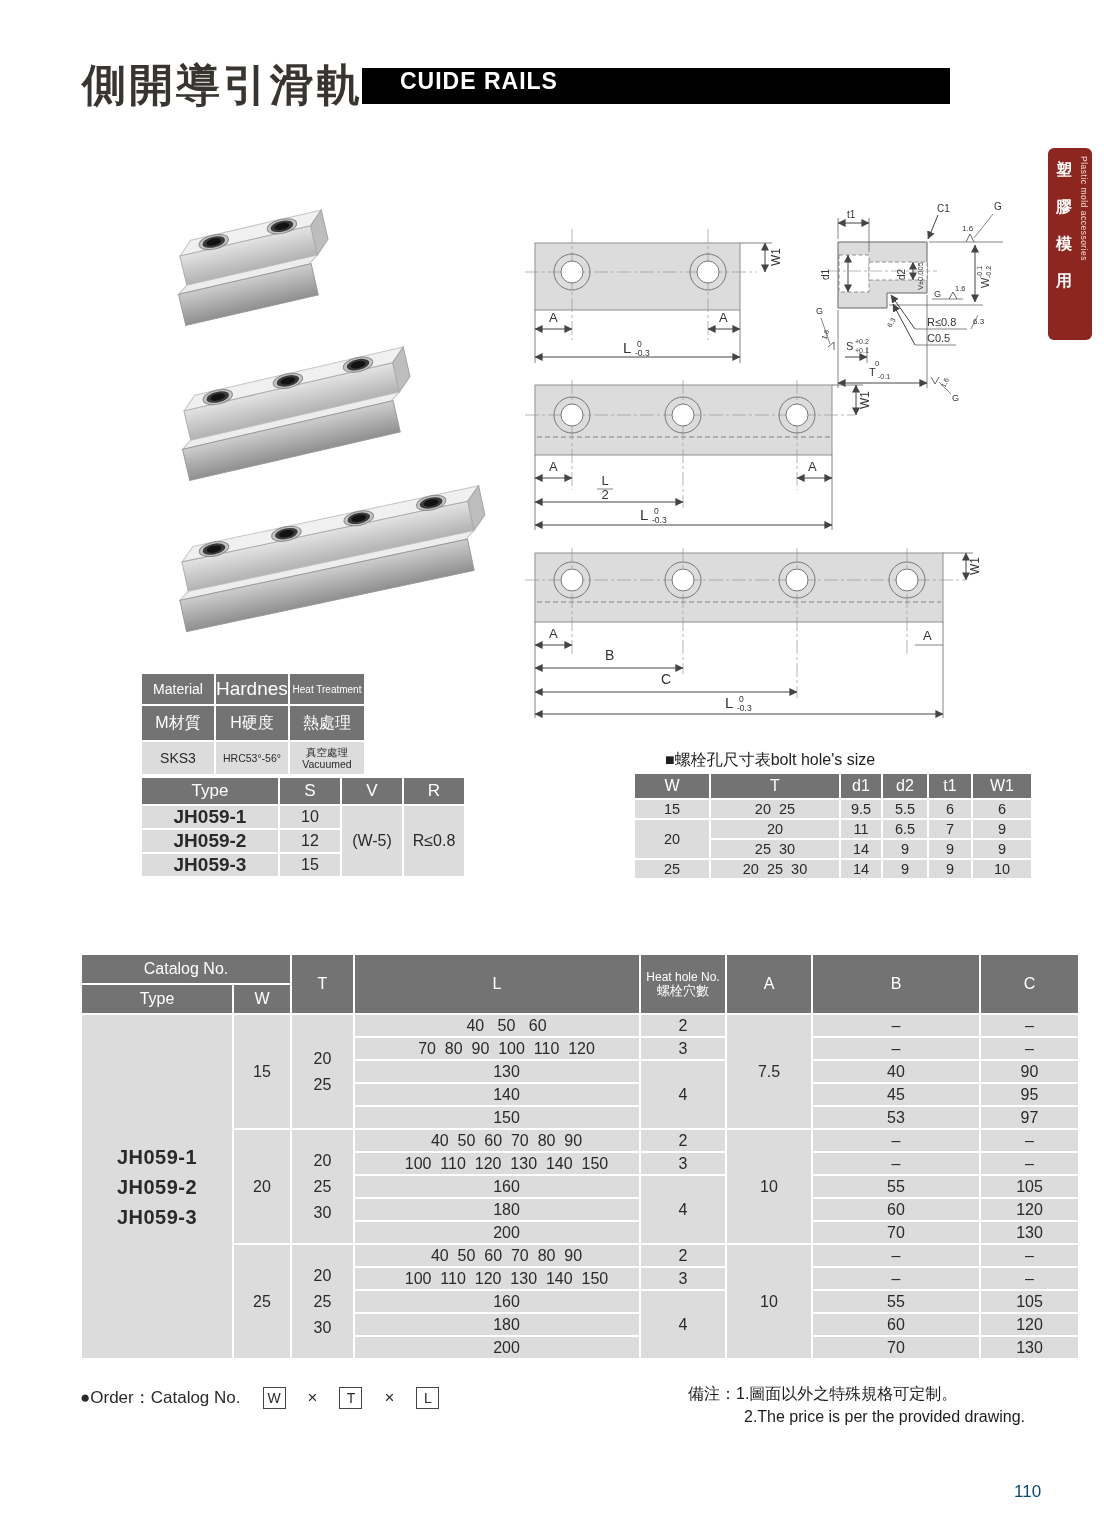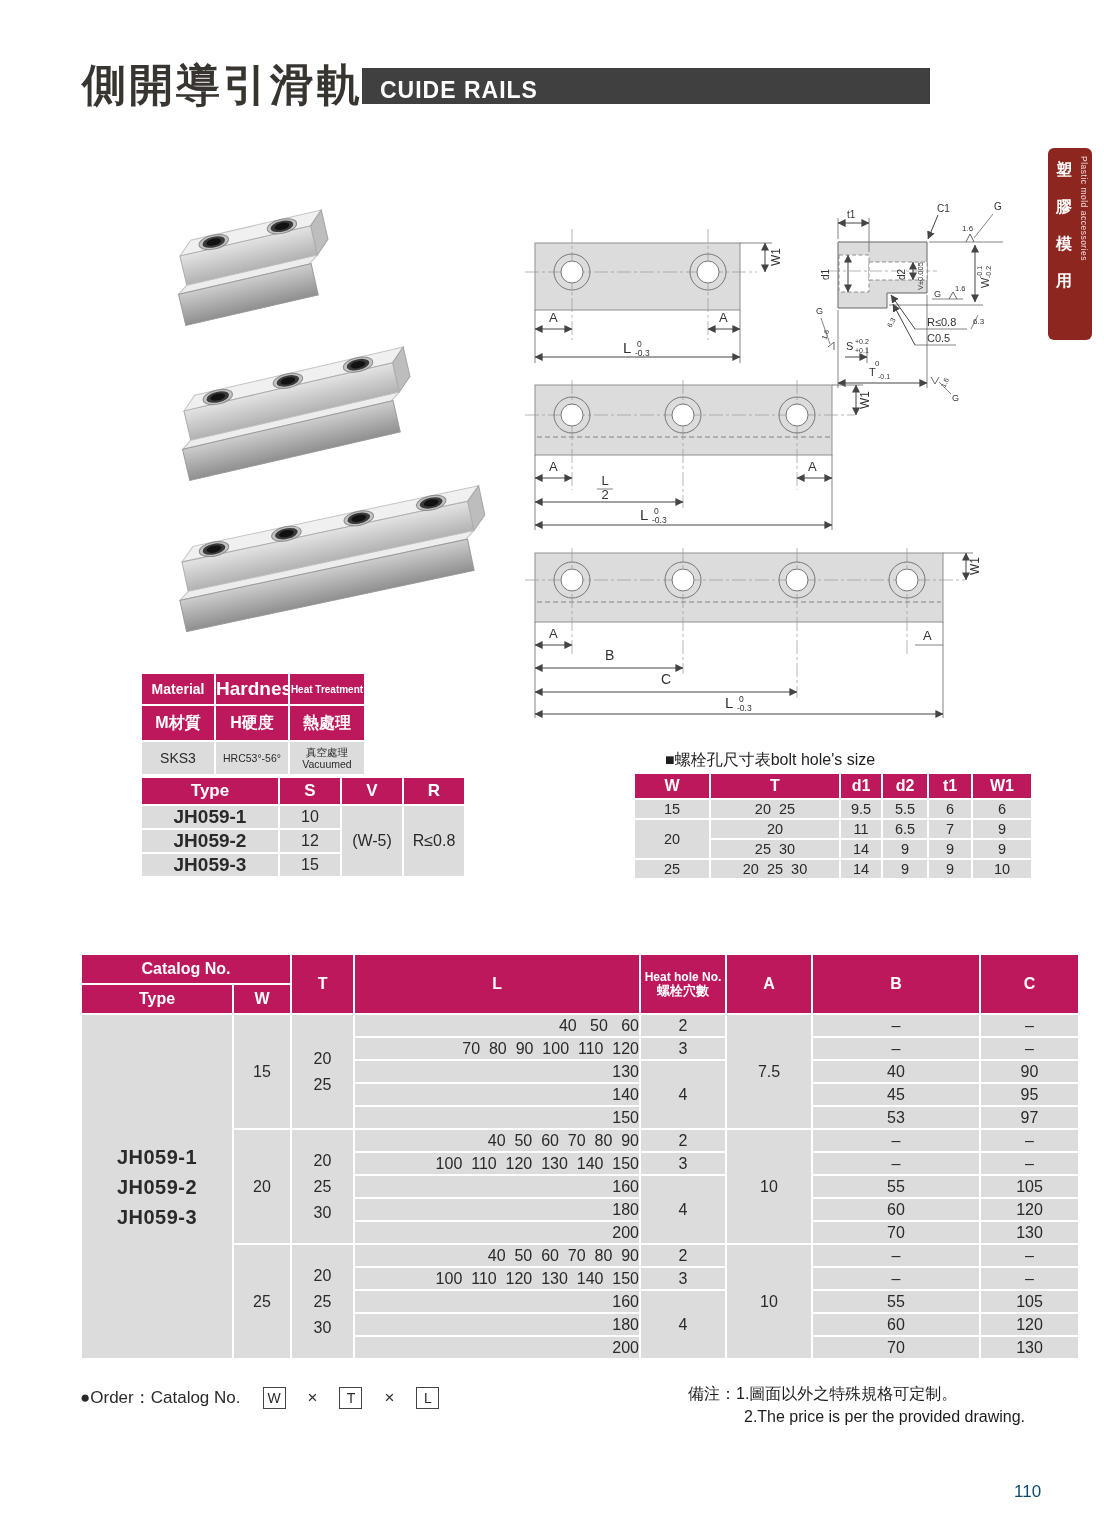--- a/index.html
+++ b/index.html
@@ -2,34 +2,34 @@
 <html><head>
 <meta charset="utf-8">
 <style>
   html,body{margin:0;padding:0;background:#fff;}
   .page{position:relative;width:1104px;height:1535px;background:#fff;overflow:hidden;
         font-family:"Liberation Sans",sans-serif;color:#2a2a2a;}
   .abs{position:absolute;}
 
   
   .title-cn{left:82px;top:56px;font-size:44px;font-weight:900;color:#383430;letter-spacing:3px;white-space:nowrap;}
-  .banner{left:362px;top:68px;width:568px;height:36px;background:#404040;display:flex;align-items:flex-end;}
+  .banner{left:362px;top:68px;width:568px;height:36px;background:#000000;display:flex;align-items:flex-start;padding-left:20px;}
   .banner span{color:#fff;font-weight:bold;font-size:23px;letter-spacing:1px;padding-left:18px;}
   .logo{left:928px;top:44px;width:130px;height:95px;}
   .logo-cn{position:absolute;left:14px;top:8px;color:#e8231a;font-size:16px;font-weight:bold;letter-spacing:8px;}
   .logo-jh{position:absolute;left:28px;top:2px;color:#e8231a;font-size:66px;font-weight:900;letter-spacing:-10px;font-family:"Liberation Sans",sans-serif;}
   .side-tab{left:1048px;top:148px;width:44px;height:192px;background:#8d261e;border-radius:6px;}
   .side-tab .cjk{position:absolute;left:7px;top:12px;width:18px;text-align:center;}
   .side-tab .cjk span{display:block;color:#fff;font-size:16px;font-weight:bold;margin-bottom:16px;}
   .side-tab .en{position:absolute;right:3px;top:8px;writing-mode:vertical-rl;font-size:8.5px;color:#ecdcd8;letter-spacing:.5px;height:178px;}
 
   
   table{border-collapse:separate;border-spacing:2px;table-layout:fixed;}
   th,td{padding:0;vertical-align:middle;text-align:center;overflow:hidden;}
-  .hd{background:#be185d;color:#fff;font-weight:bold;}
+  .hd{background:#737373;color:#fff;font-weight:normal;}
   .cell{background:#dcdcdc;}
 
   
   .mat{left:140px;top:672px;width:226px;}
   .mat tr.r1{height:30px;}.mat tr.r2{height:34px;}.mat tr.r3{height:32px;}
   .mat .m-en0{font-size:14px;}.mat .m-en1{font-size:19px;}.mat .m-en2{font-size:10px;}
   .mat .m-cn{font-size:16px;}
   .mat td{font-size:13px;}
   .mat .small2{font-size:10.5px;line-height:12px;}
 
@@ -50,21 +50,21 @@
   
   .cat{left:80px;top:953px;width:1000px;}
   .cat tr.h{height:28px;}
   .cat th{font-size:16px;}
   .cat th .sub1{display:block;font-size:12px;line-height:13px;}
   .cat th .sub2{display:block;font-size:13px;line-height:14px;}
   .cat tr.b{height:21px;}
   .cat td{font-size:16px;}
   .cat .type-cell div{font-weight:bold;font-size:20px;line-height:30px;letter-spacing:.5px;}
   .cat .t-cell{white-space:pre-line;line-height:26px;font-size:16px;}
-  .cat .l-cell{text-align:right;padding-left:19px;white-space:pre-wrap;}
+  .cat .l-cell{text-align:center;padding-left:19px;white-space:pre-wrap;}
 
   
   .order{left:80px;top:1386px;font-size:17px;display:flex;align-items:center;gap:20px;}
   .order .box{display:inline-block;border:1px solid #444;min-width:17px;height:20px;line-height:20px;text-align:center;font-size:14px;padding:0 2px;margin:0 2px;}
   .remarks{left:688px;top:1382px;font-size:16px;line-height:23px;color:#1c1c1c;}
   .remarks .ind{padding-left:56px;}
   .pagenum{left:1014px;top:1482px;font-size:17px;color:#0c4a6e;}
 
   svg text{font-family:"Liberation Sans",sans-serif;fill:#333;}
   .dimline{stroke:#444;stroke-width:1;}

